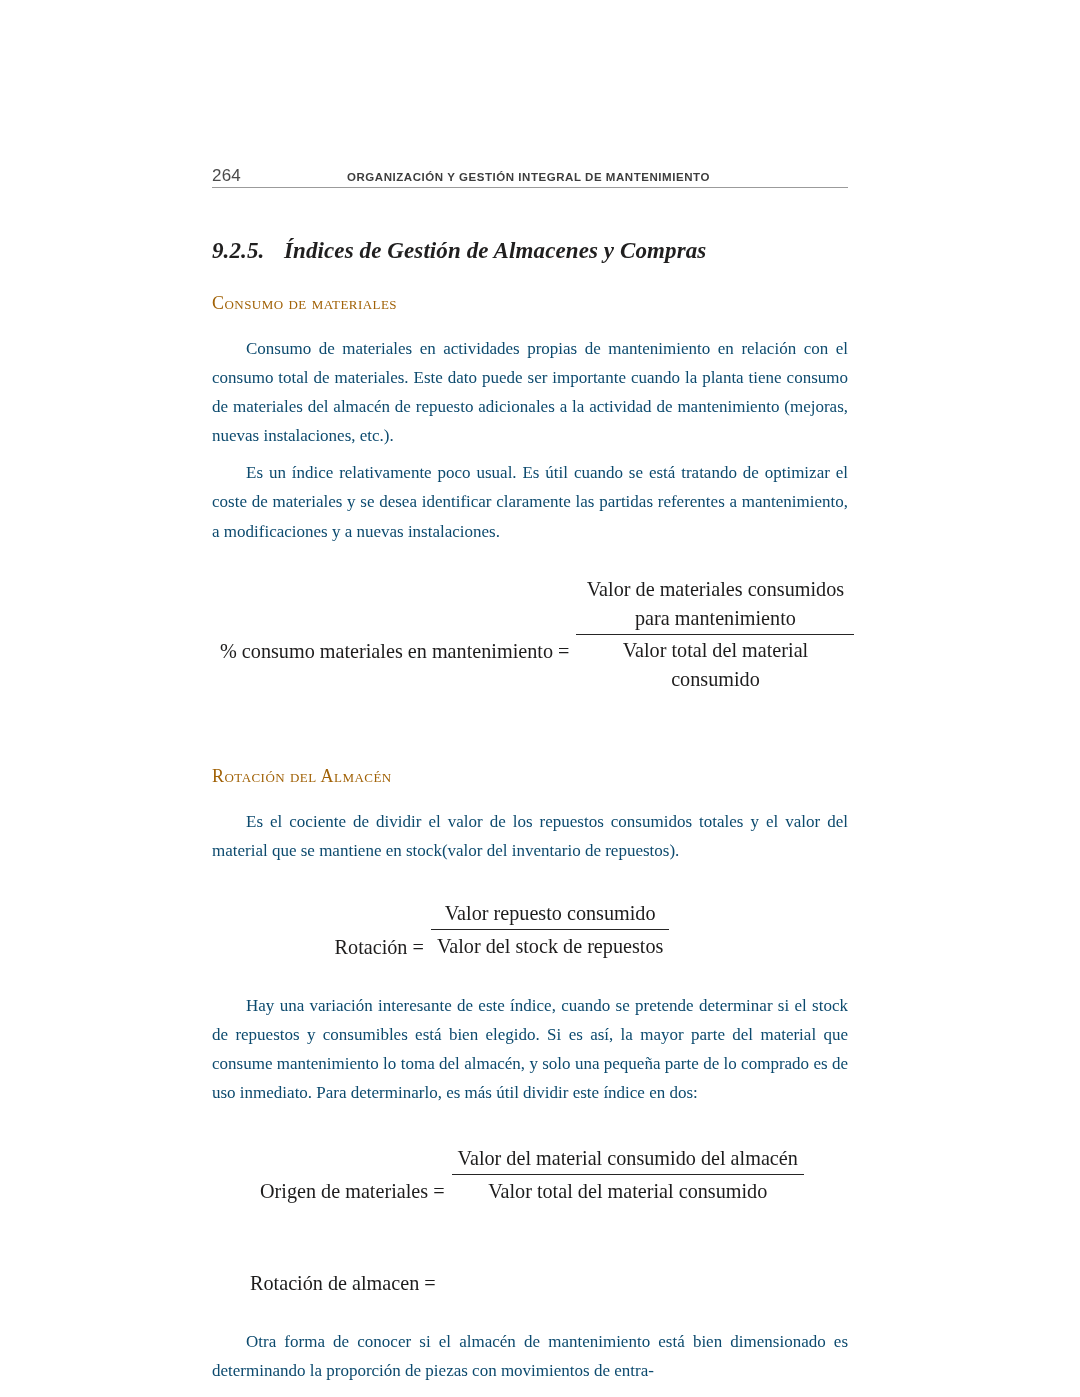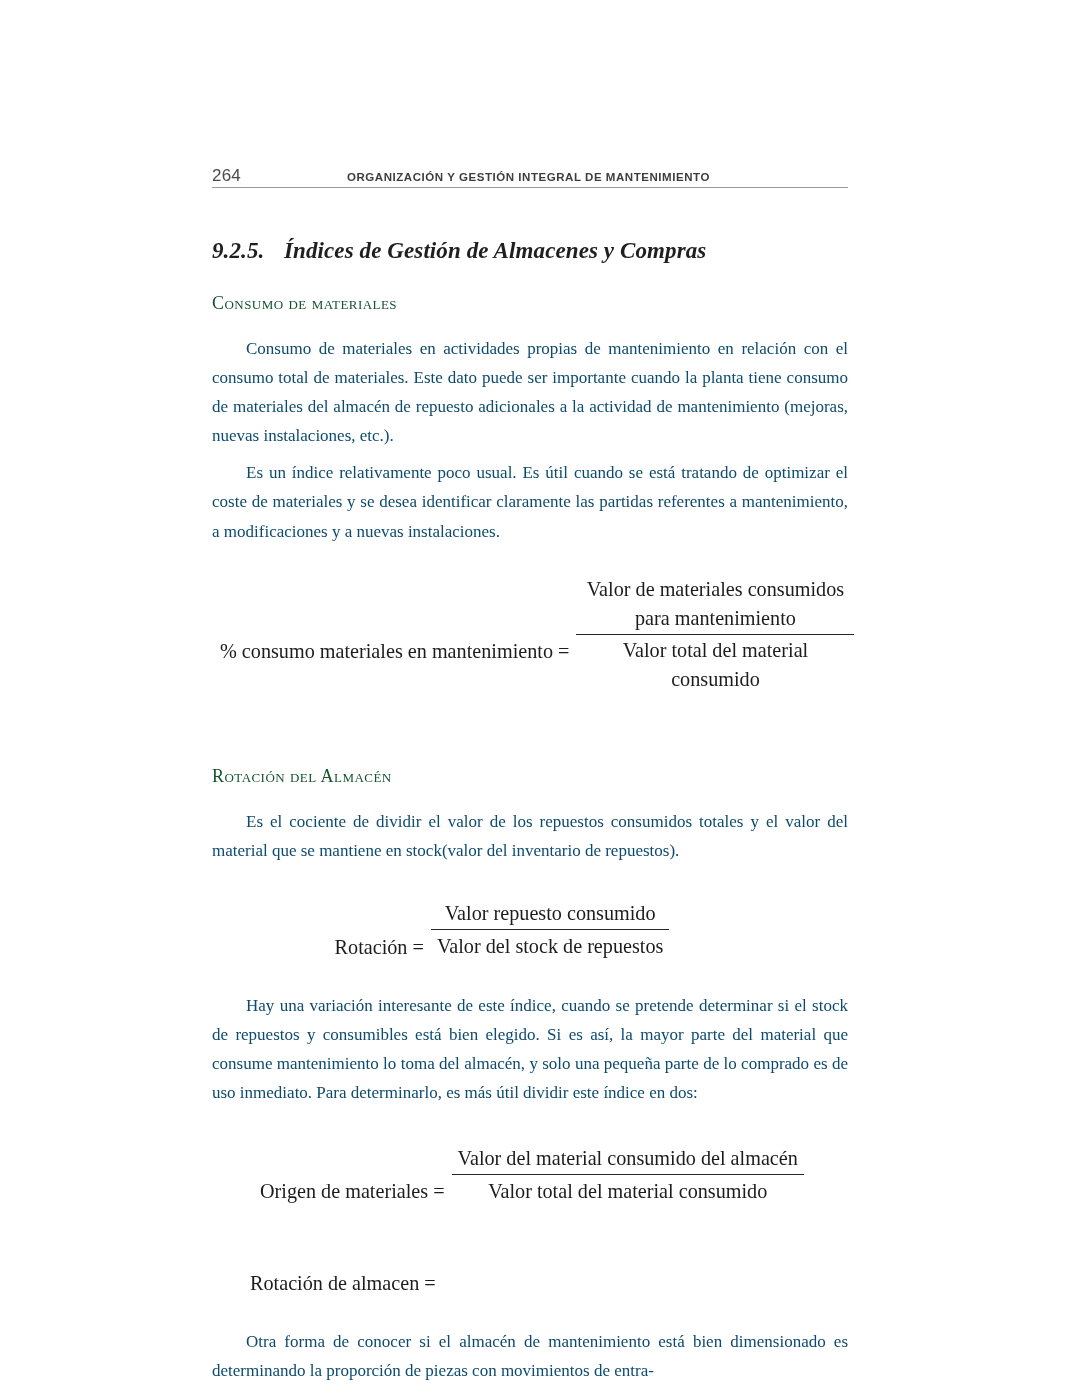--- a/index.html
+++ b/index.html
@@ -69,21 +69,21 @@
   }
   .sec-num { display: inline-block; width: 72px; }
 
   
   .subhead {
     margin-top: 29px;
     font-size: 18px;
     font-variant: small-caps;
     font-feature-settings: "smcp" 1;
     letter-spacing: 0.45px;
-    color: #14532d;
+    color: #a16207;
   }
 
   
   p.body {
     margin: 0;
     font-size: 17px;
     line-height: 29.1px;
     text-align: justify;
     text-justify: inter-word;
     hyphens: none;

